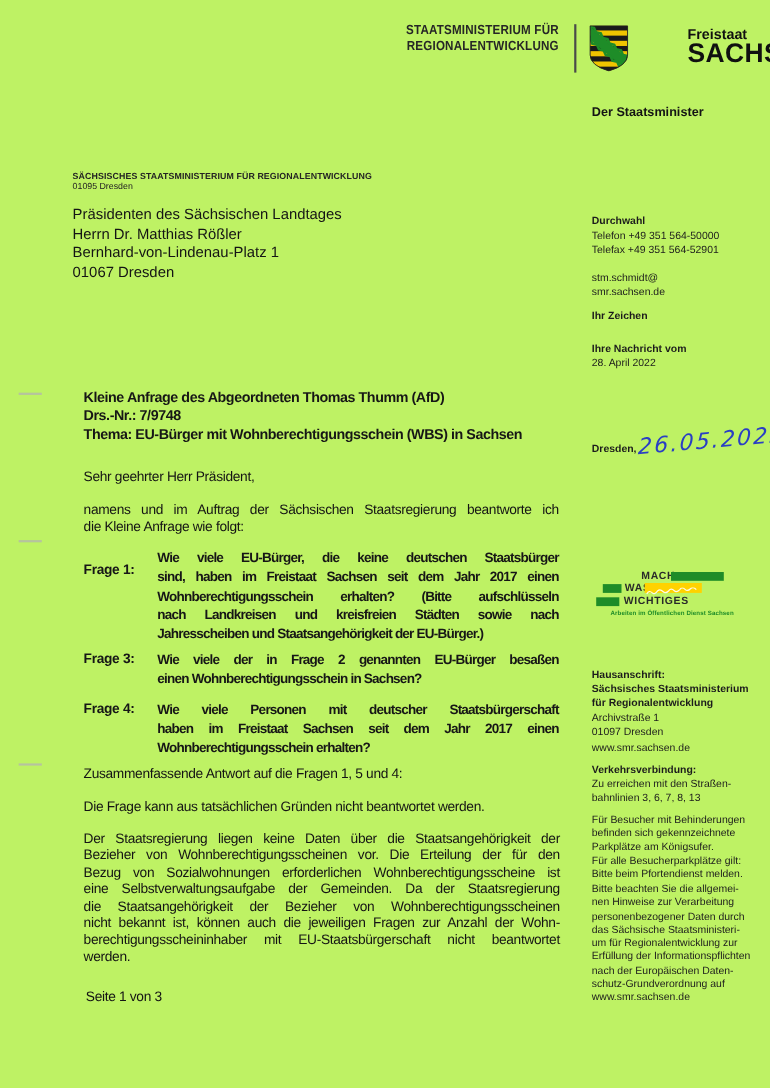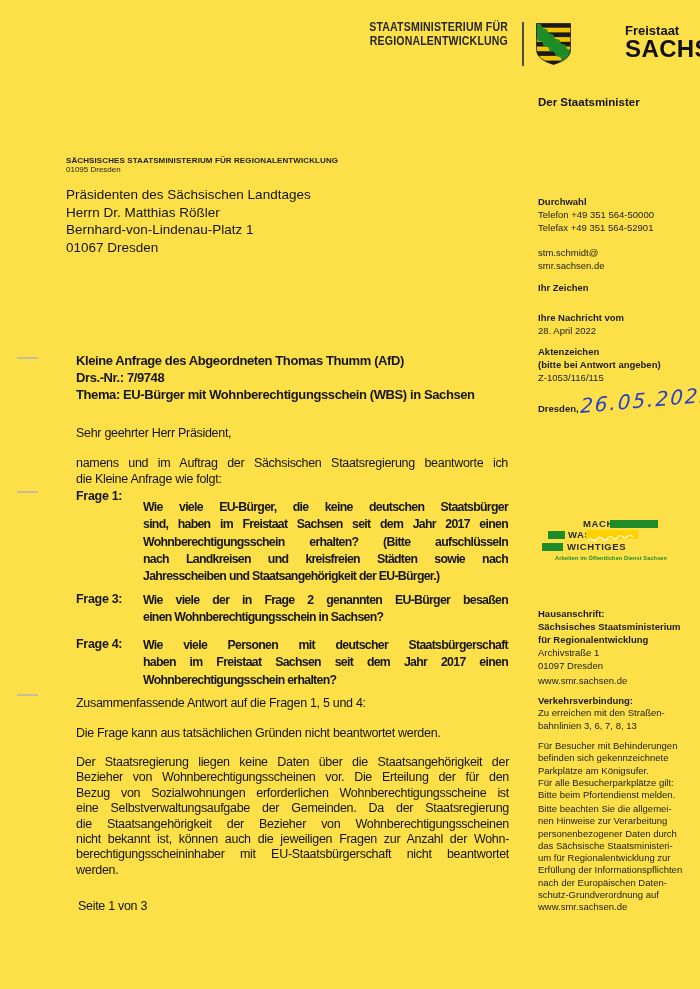--- a/index.html
+++ b/index.html
@@ -1,18 +1,18 @@
 <!DOCTYPE html>
 <html><head>
 <meta charset="utf-8">
 <style>
   html,body{margin:0;padding:0;background:#e8e8e8;}
   .page{
     position:relative; width:700px; height:989px; margin:0 auto;
-    background:#fde047; overflow:hidden;
+    background:#bef264; overflow:hidden;
     font-family:"Liberation Sans", sans-serif; color:#161616;
   }
   .abs{position:absolute;}
   .b{font-weight:bold;}
   .nw{white-space:nowrap;}
   
   .ministry{ text-align:right; font-weight:bold; font-size:12px; line-height:13.5px;
              letter-spacing:.2px; color:#262626; transform:scaleX(.88); transform-origin:100% 0; }
   .freistaat-small{ font-size:13px; font-weight:bold; color:#101010; line-height:13px; }
   .freistaat-big{ font-size:24.5px; font-weight:bold; letter-spacing:.4px; color:#101010; line-height:24px; transform:scaleX(.98); transform-origin:0 0;}
@@ -109,25 +109,20 @@
     <div class="nw">smr.sachsen.de</div>
   </div>
 
   <div class="abs side b nw" style="top:281px; left:538px;">Ihr Zeichen</div>
 
   <div class="abs side" style="top:311px; left:538px;">
     <div class="b nw">Ihre Nachricht vom</div>
     <div class="nw">28. April 2022</div>
   </div>
 
-  <div class="abs side" style="top:345px; left:538px;">
-    <div class="b nw">Aktenzeichen</div>
-    <div class="b nw">(bitte bei Antwort angeben)</div>
-    <div class="nw">Z-1053/116/115</div>
-  </div>
 
   <div class="abs side b nw" style="top:402px; left:538px;">Dresden,</div>
   <div class="abs hand nw" style="top:388px; left:580px;">26.05.2022</div>
 
   <div class="abs" style="top:519px; left:540px; width:122px; height:44px;">
     <div class="abs camp-txt nw" style="top:0; left:43px;">MACH</div>
     <div class="camp-bar" style="top:1px; left:70px; width:48px;"></div>
     <div class="camp-bar" style="top:12px; left:8px; width:17px;"></div>
     <div class="abs camp-txt nw" style="top:11px; left:28px;">WAS</div>
     <div class="camp-yellow" style="top:11px; left:46px; width:52px;">
@@ -182,21 +177,21 @@
     <div class="nw">Thema: EU-Bürger mit Wohnberechtigungsschein (WBS) in Sachsen</div>
   </div>
 
   <div class="abs body-text nw" style="top:426px; left:76px;">Sehr geehrter Herr Präsident,</div>
 
   <div class="abs body-text" style="top:456px; left:76px; width:432px; line-height:15.6px;">
     <div class="jline">namens und im Auftrag der Sächsischen Staatsregierung beantworte ich</div>
     <div class="nw">die Kleine Anfrage wie folgt:</div>
   </div>
 
-  <div class="abs fragelabel nw" style="top:489px; left:76px;">Frage 1:</div>
+  <div class="abs fragelabel nw" style="top:511px; left:76px;">Frage 1:</div>
   <div class="abs frage" style="top:499px; left:143px; width:365px;">
     <div class="jline">Wie viele EU-Bürger, die keine deutschen Staatsbürger</div>
     <div class="jline">sind, haben im Freistaat Sachsen seit dem Jahr 2017 einen</div>
     <div class="jline">Wohnberechtigungsschein erhalten? (Bitte aufschlüsseln</div>
     <div class="jline">nach Landkreisen und kreisfreien Städten sowie nach</div>
     <div class="nw">Jahresscheiben und Staatsangehörigkeit der EU-Bürger.)</div>
   </div>
 
   <div class="abs fragelabel nw" style="top:592px; left:76px;">Frage 3:</div>
   <div class="abs frage" style="top:592px; left:143px; width:365px;">

